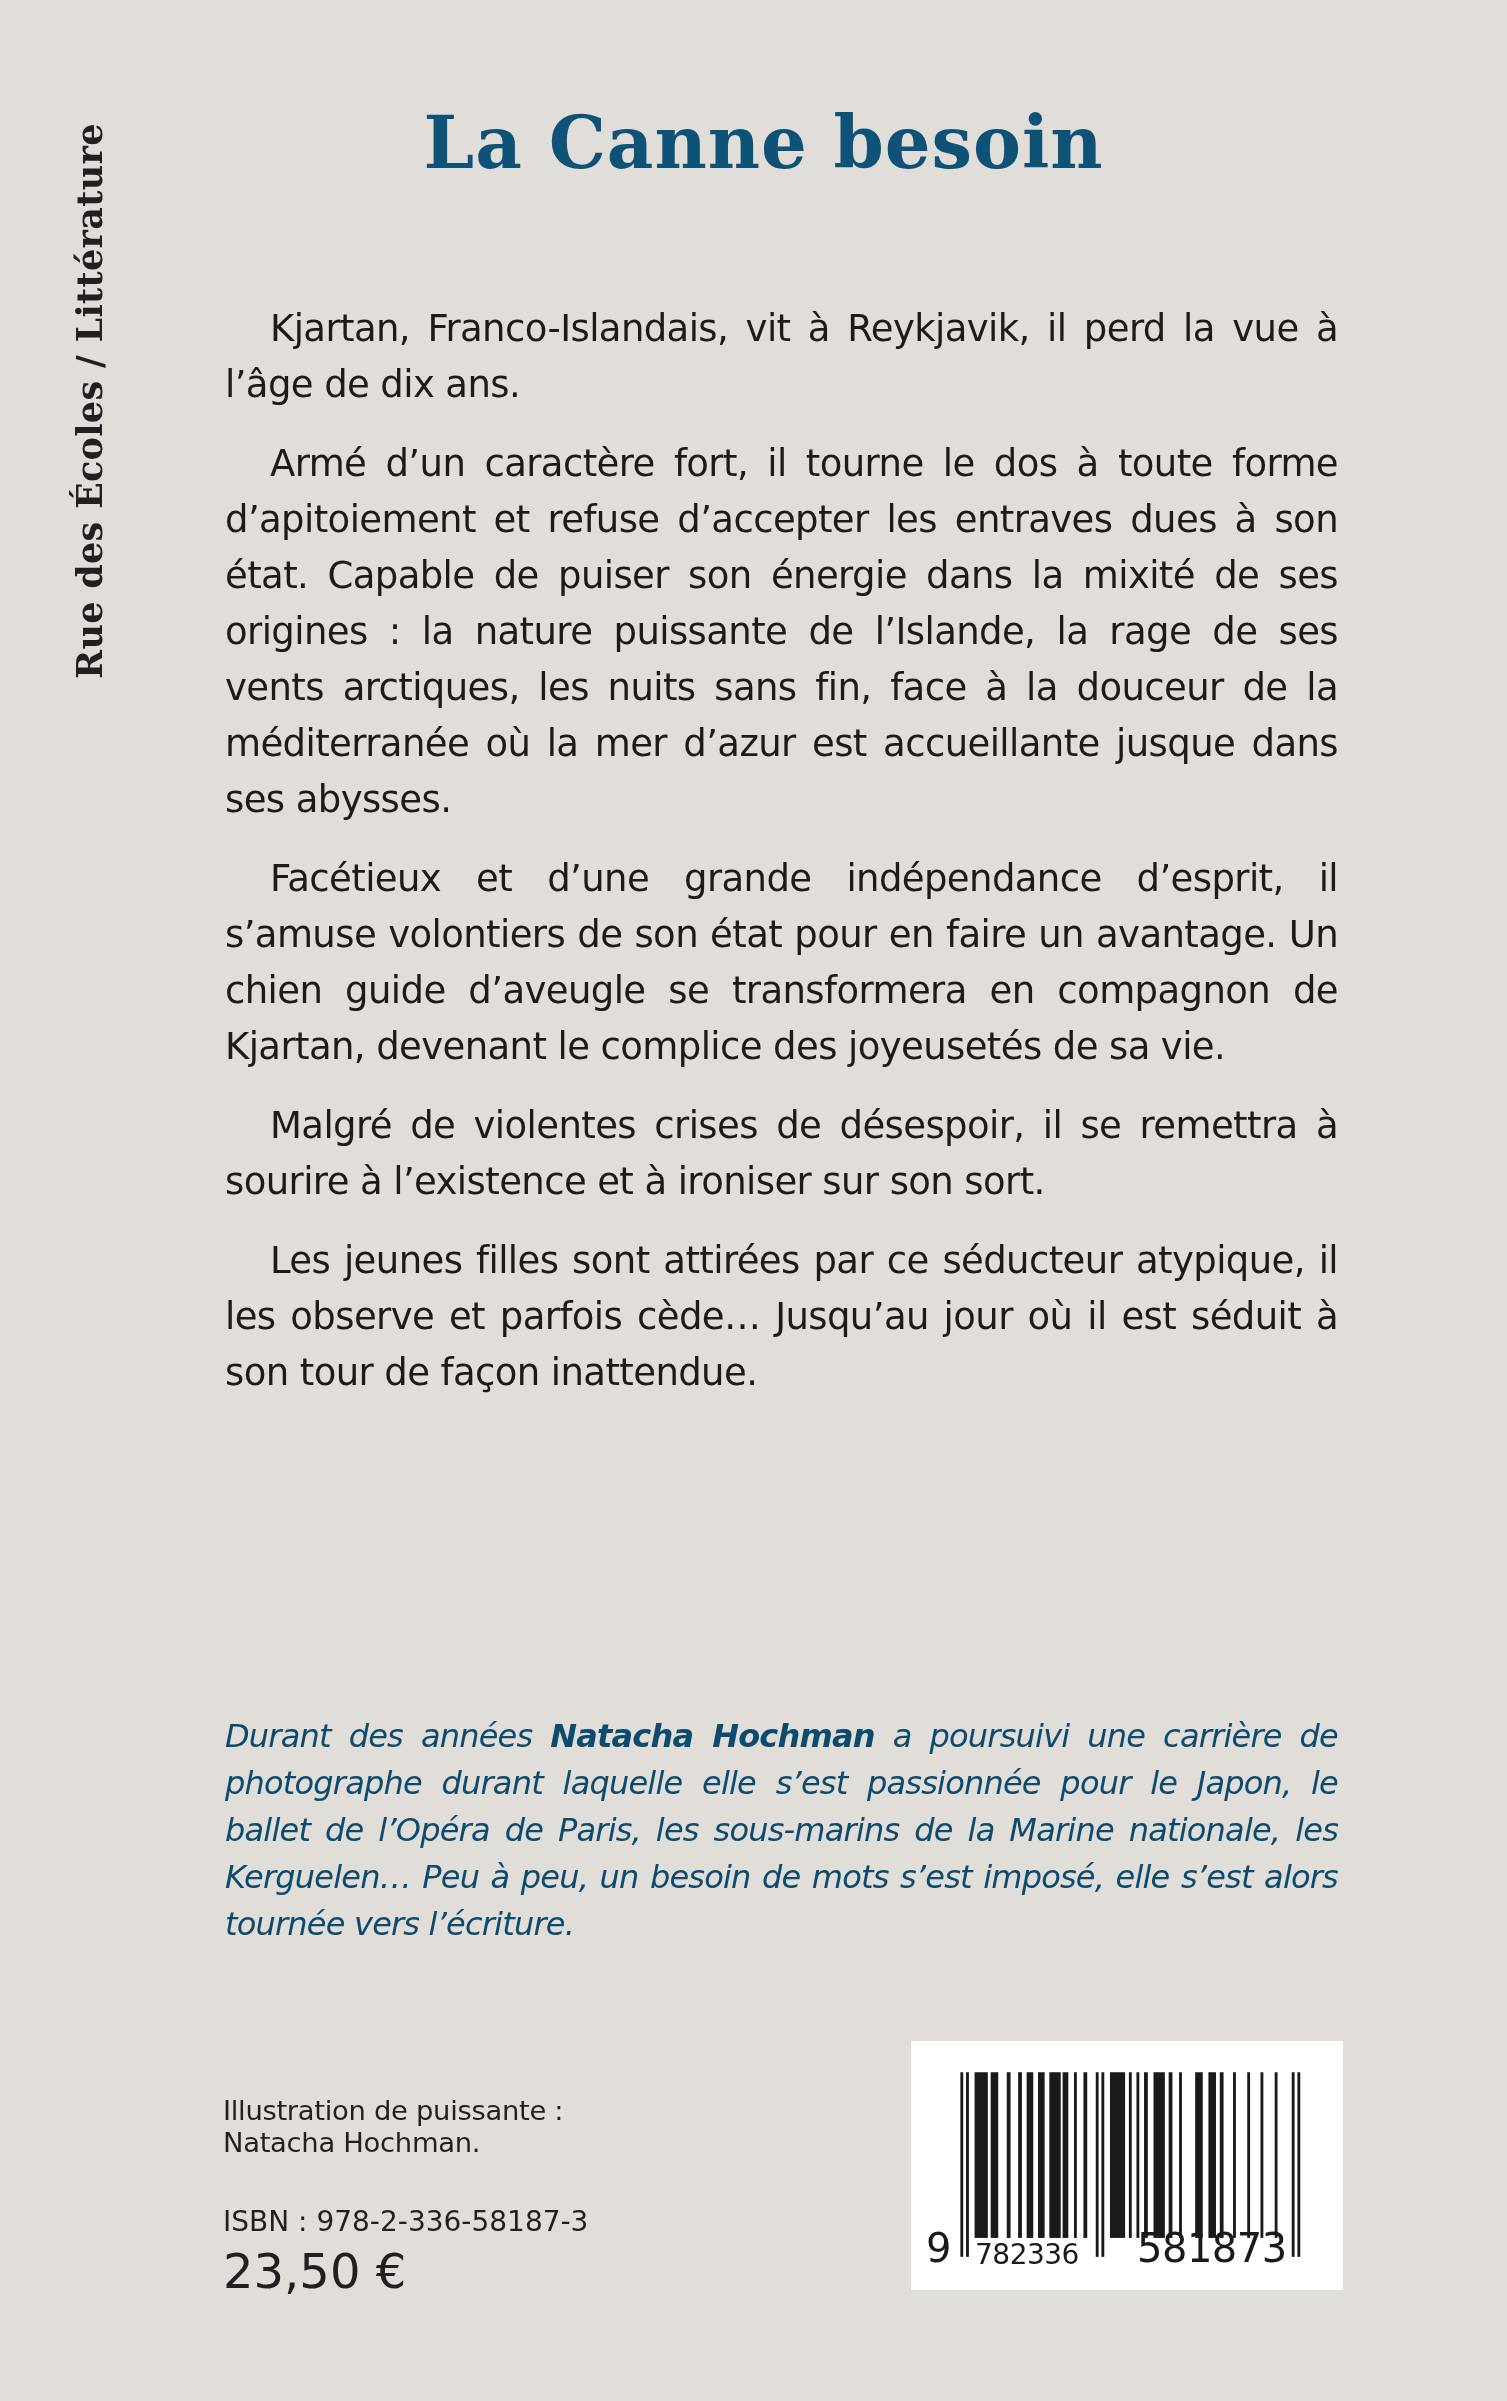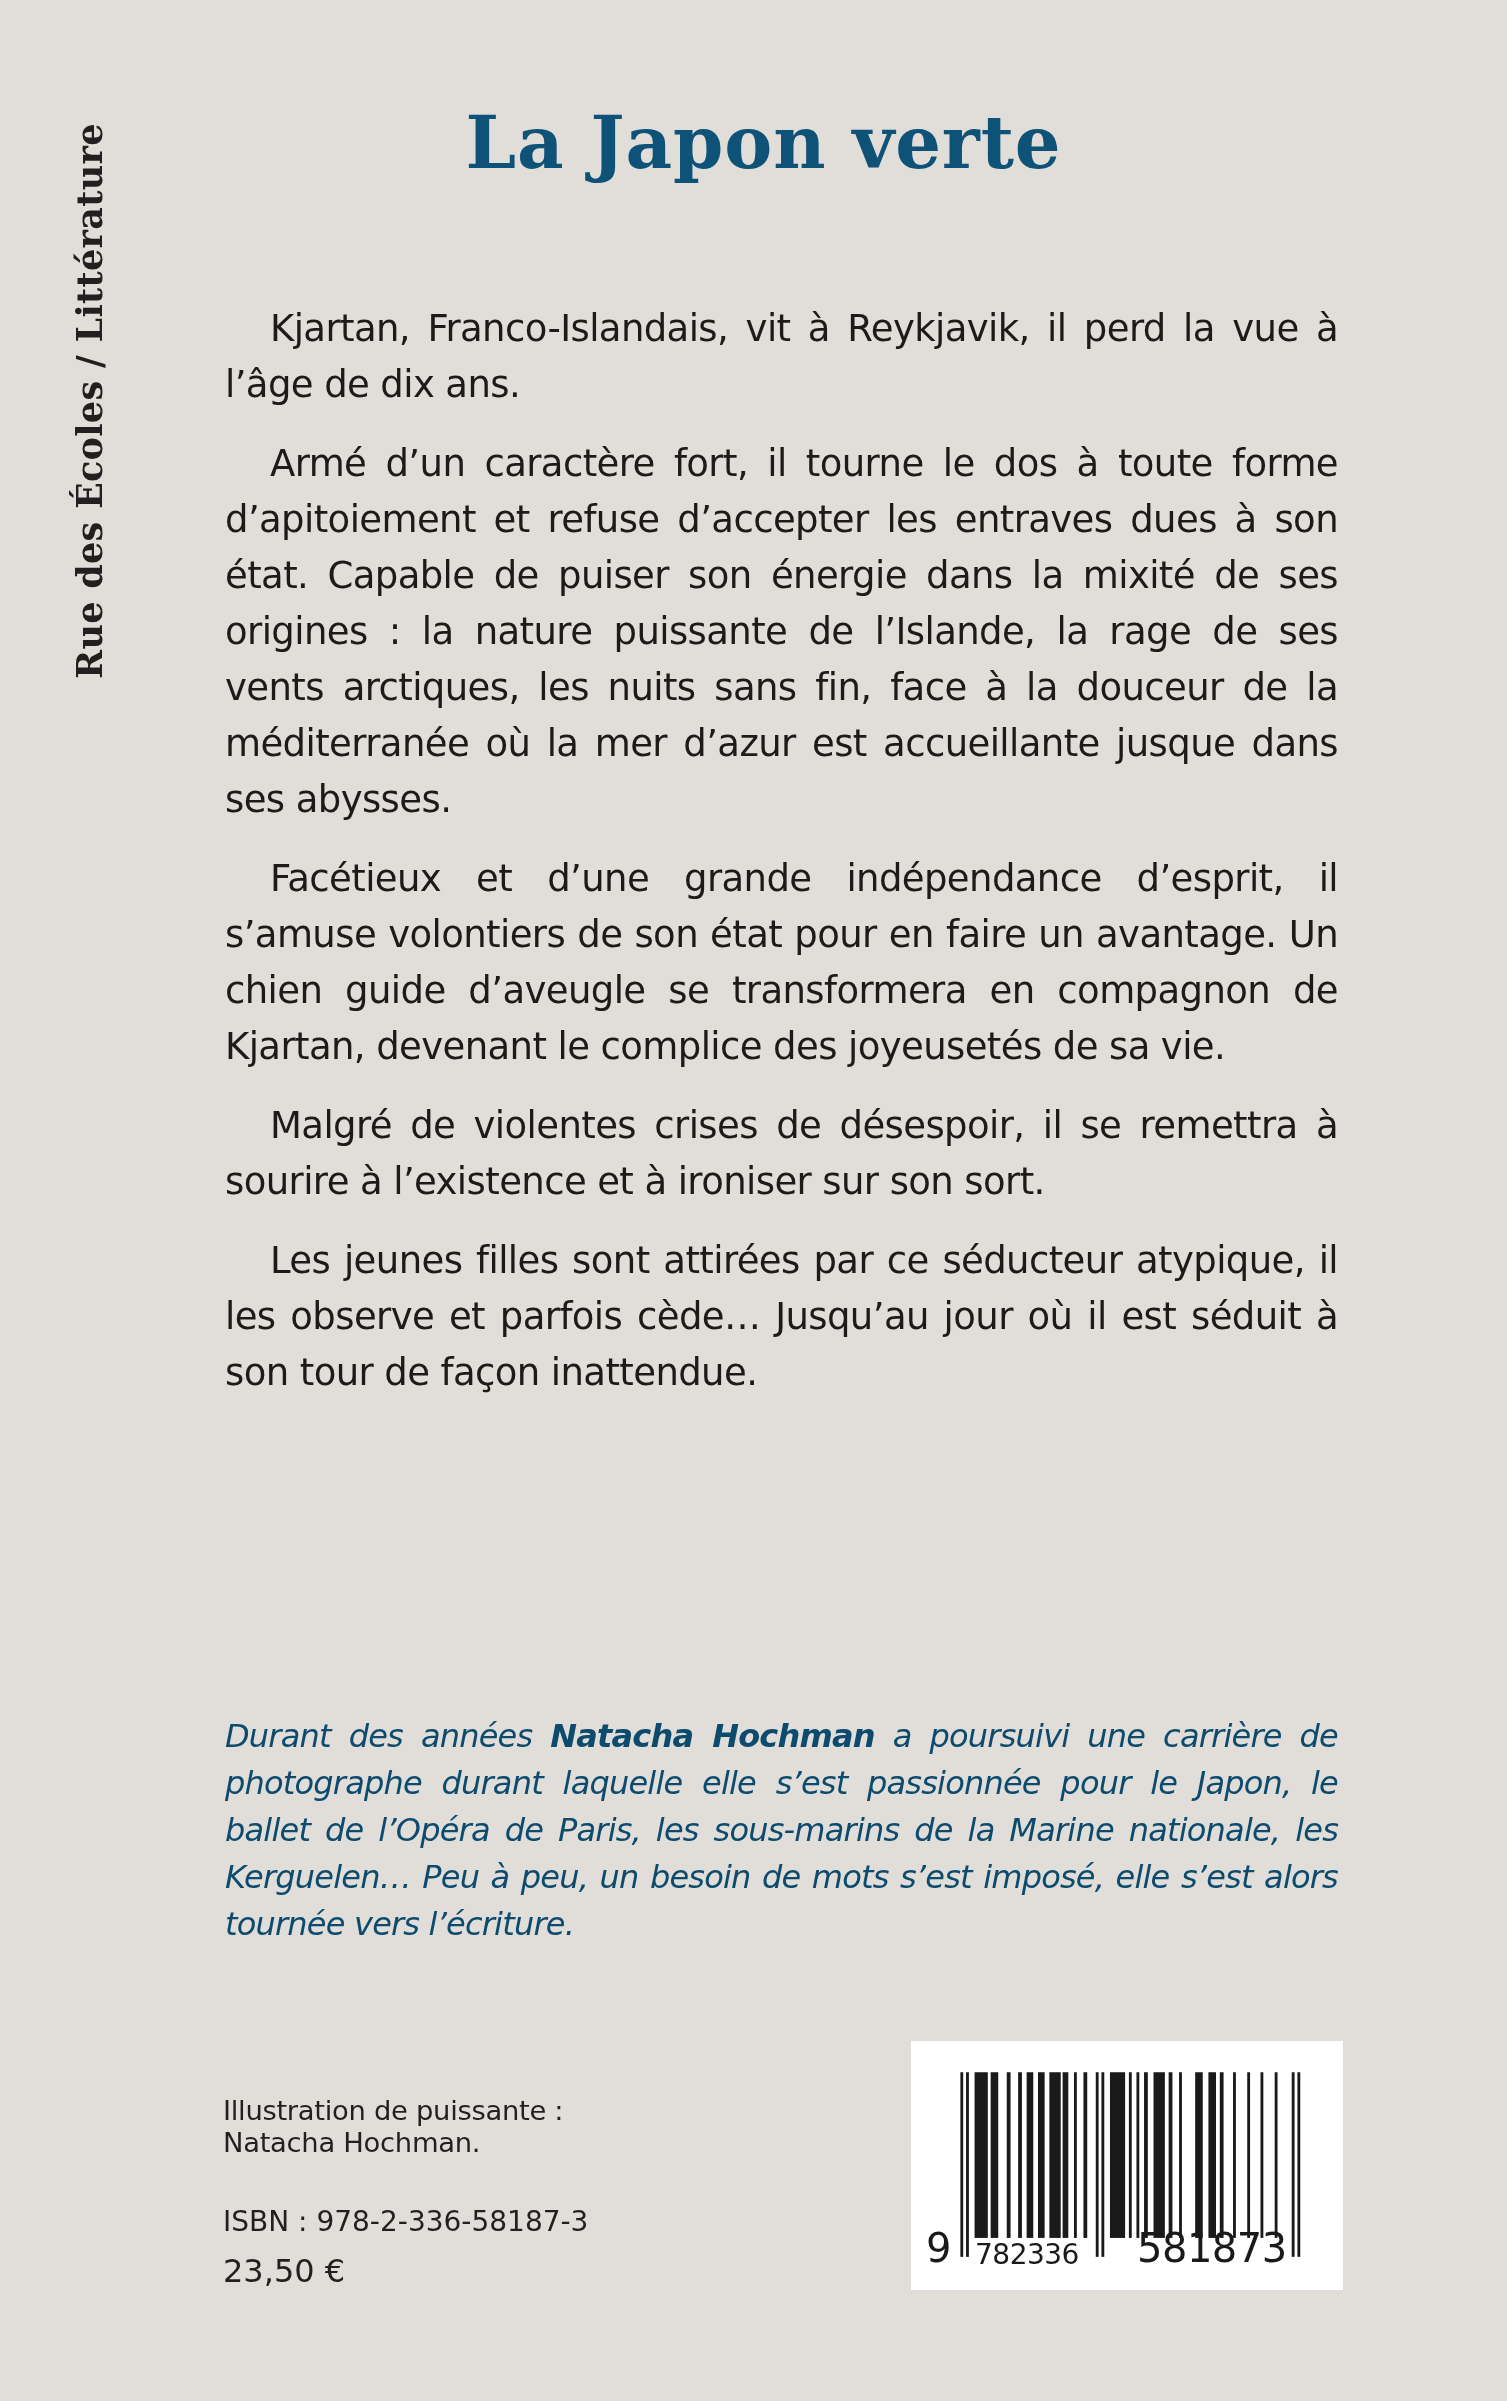--- a/index.html
+++ b/index.html
@@ -99,21 +99,21 @@
       font-size: 28px;
       line-height: 34px;
       color: #231f20;
       text-align: center;
     }
     .price {
       position: absolute;
       left: 223px;
       top: 2250px;
       font-family: "DejaVu Sans", sans-serif;
-      font-size: 32px;
+      font-size: 48px;
       line-height: 42px;
       color: #231f20;
     }
     .barcode-box {
       position: absolute;
       left: 911px;
       top: 2041px;
       width: 432px;
       height: 249px;
       background: #ffffff;
@@ -122,21 +122,21 @@
       position: absolute;
       left: 0;
       top: 0;
     }
   </style>
 </head>
 <body>
 
 <div class="spine">Rue des Écoles / Littérature</div>
 
-<div class="title">La Japon verte</div>
+<div class="title">La Canne besoin</div>
 
 <div class="body-text">
   <p>Kjartan, Franco-Islandais, vit à Reykjavik, il perd la vue à l’âge de dix ans.</p>
   <p>Armé d’un caractère fort, il tourne le dos à toute forme d’apitoiement et refuse d’accepter les entraves dues à son état. Capable de puiser son énergie dans la mixité de ses origines : la nature puissante de l’Islande, la rage de ses vents arctiques, les nuits sans fin, face à la douceur de la méditerranée où la mer d’azur est accueillante jusque dans ses abysses.</p>
   <p>Facétieux et d’une grande indépendance d’esprit, il s’amuse volontiers de son état pour en faire un avantage. Un chien guide d’aveugle se transformera en compagnon de Kjartan, devenant le complice des joyeusetés de sa vie.</p>
   <p>Malgré de violentes crises de désespoir, il se remettra à sourire à l’existence et à ironiser sur son sort.</p>
   <p>Les jeunes filles sont attirées par ce séducteur atypique, il les observe et parfois cède… Jusqu’au jour où il est séduit à son tour de façon inattendue.</p>
 </div>
 
 <div class="bio"><span>Durant des années </span><b>Natacha Hochman</b><span> a poursuivi une carrière de photographe durant laquelle elle s’est passionnée pour le Japon, le ballet de l’Opéra de Paris, les sous-marins de la Marine nationale, les Kerguelen… Peu à peu, un besoin de mots s’est imposé, elle s’est alors tournée vers l’écriture.</span></div>

